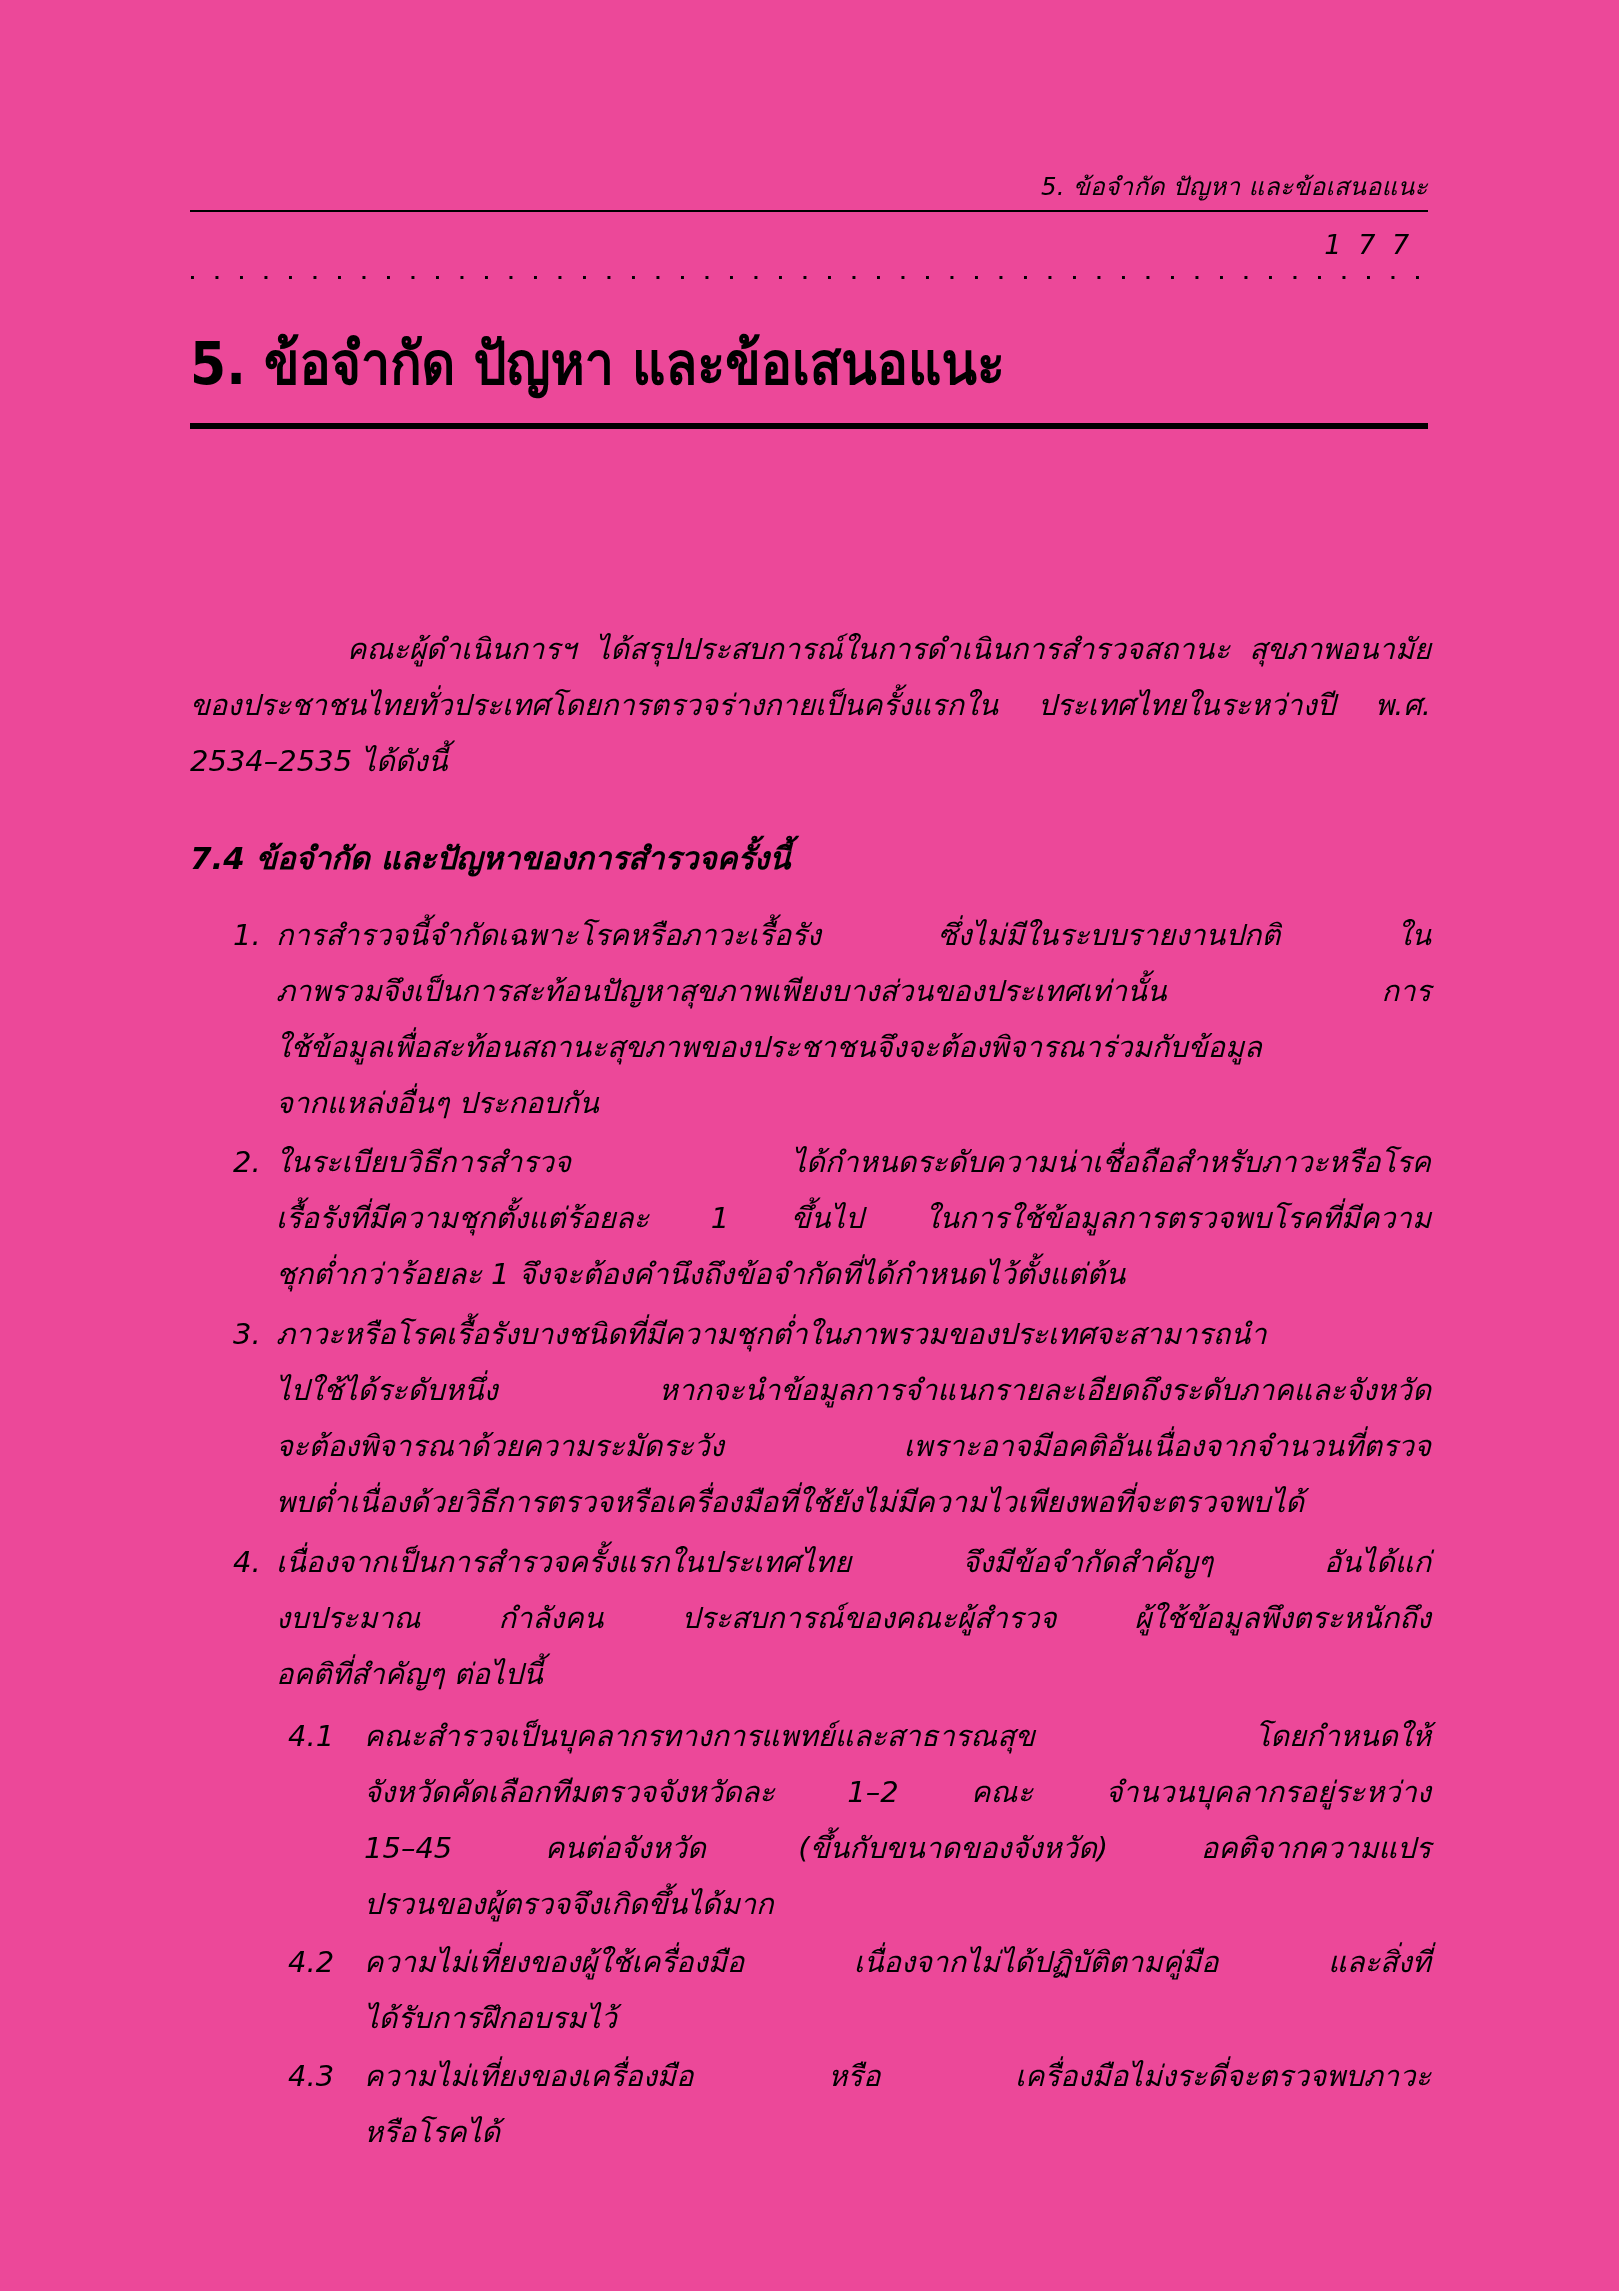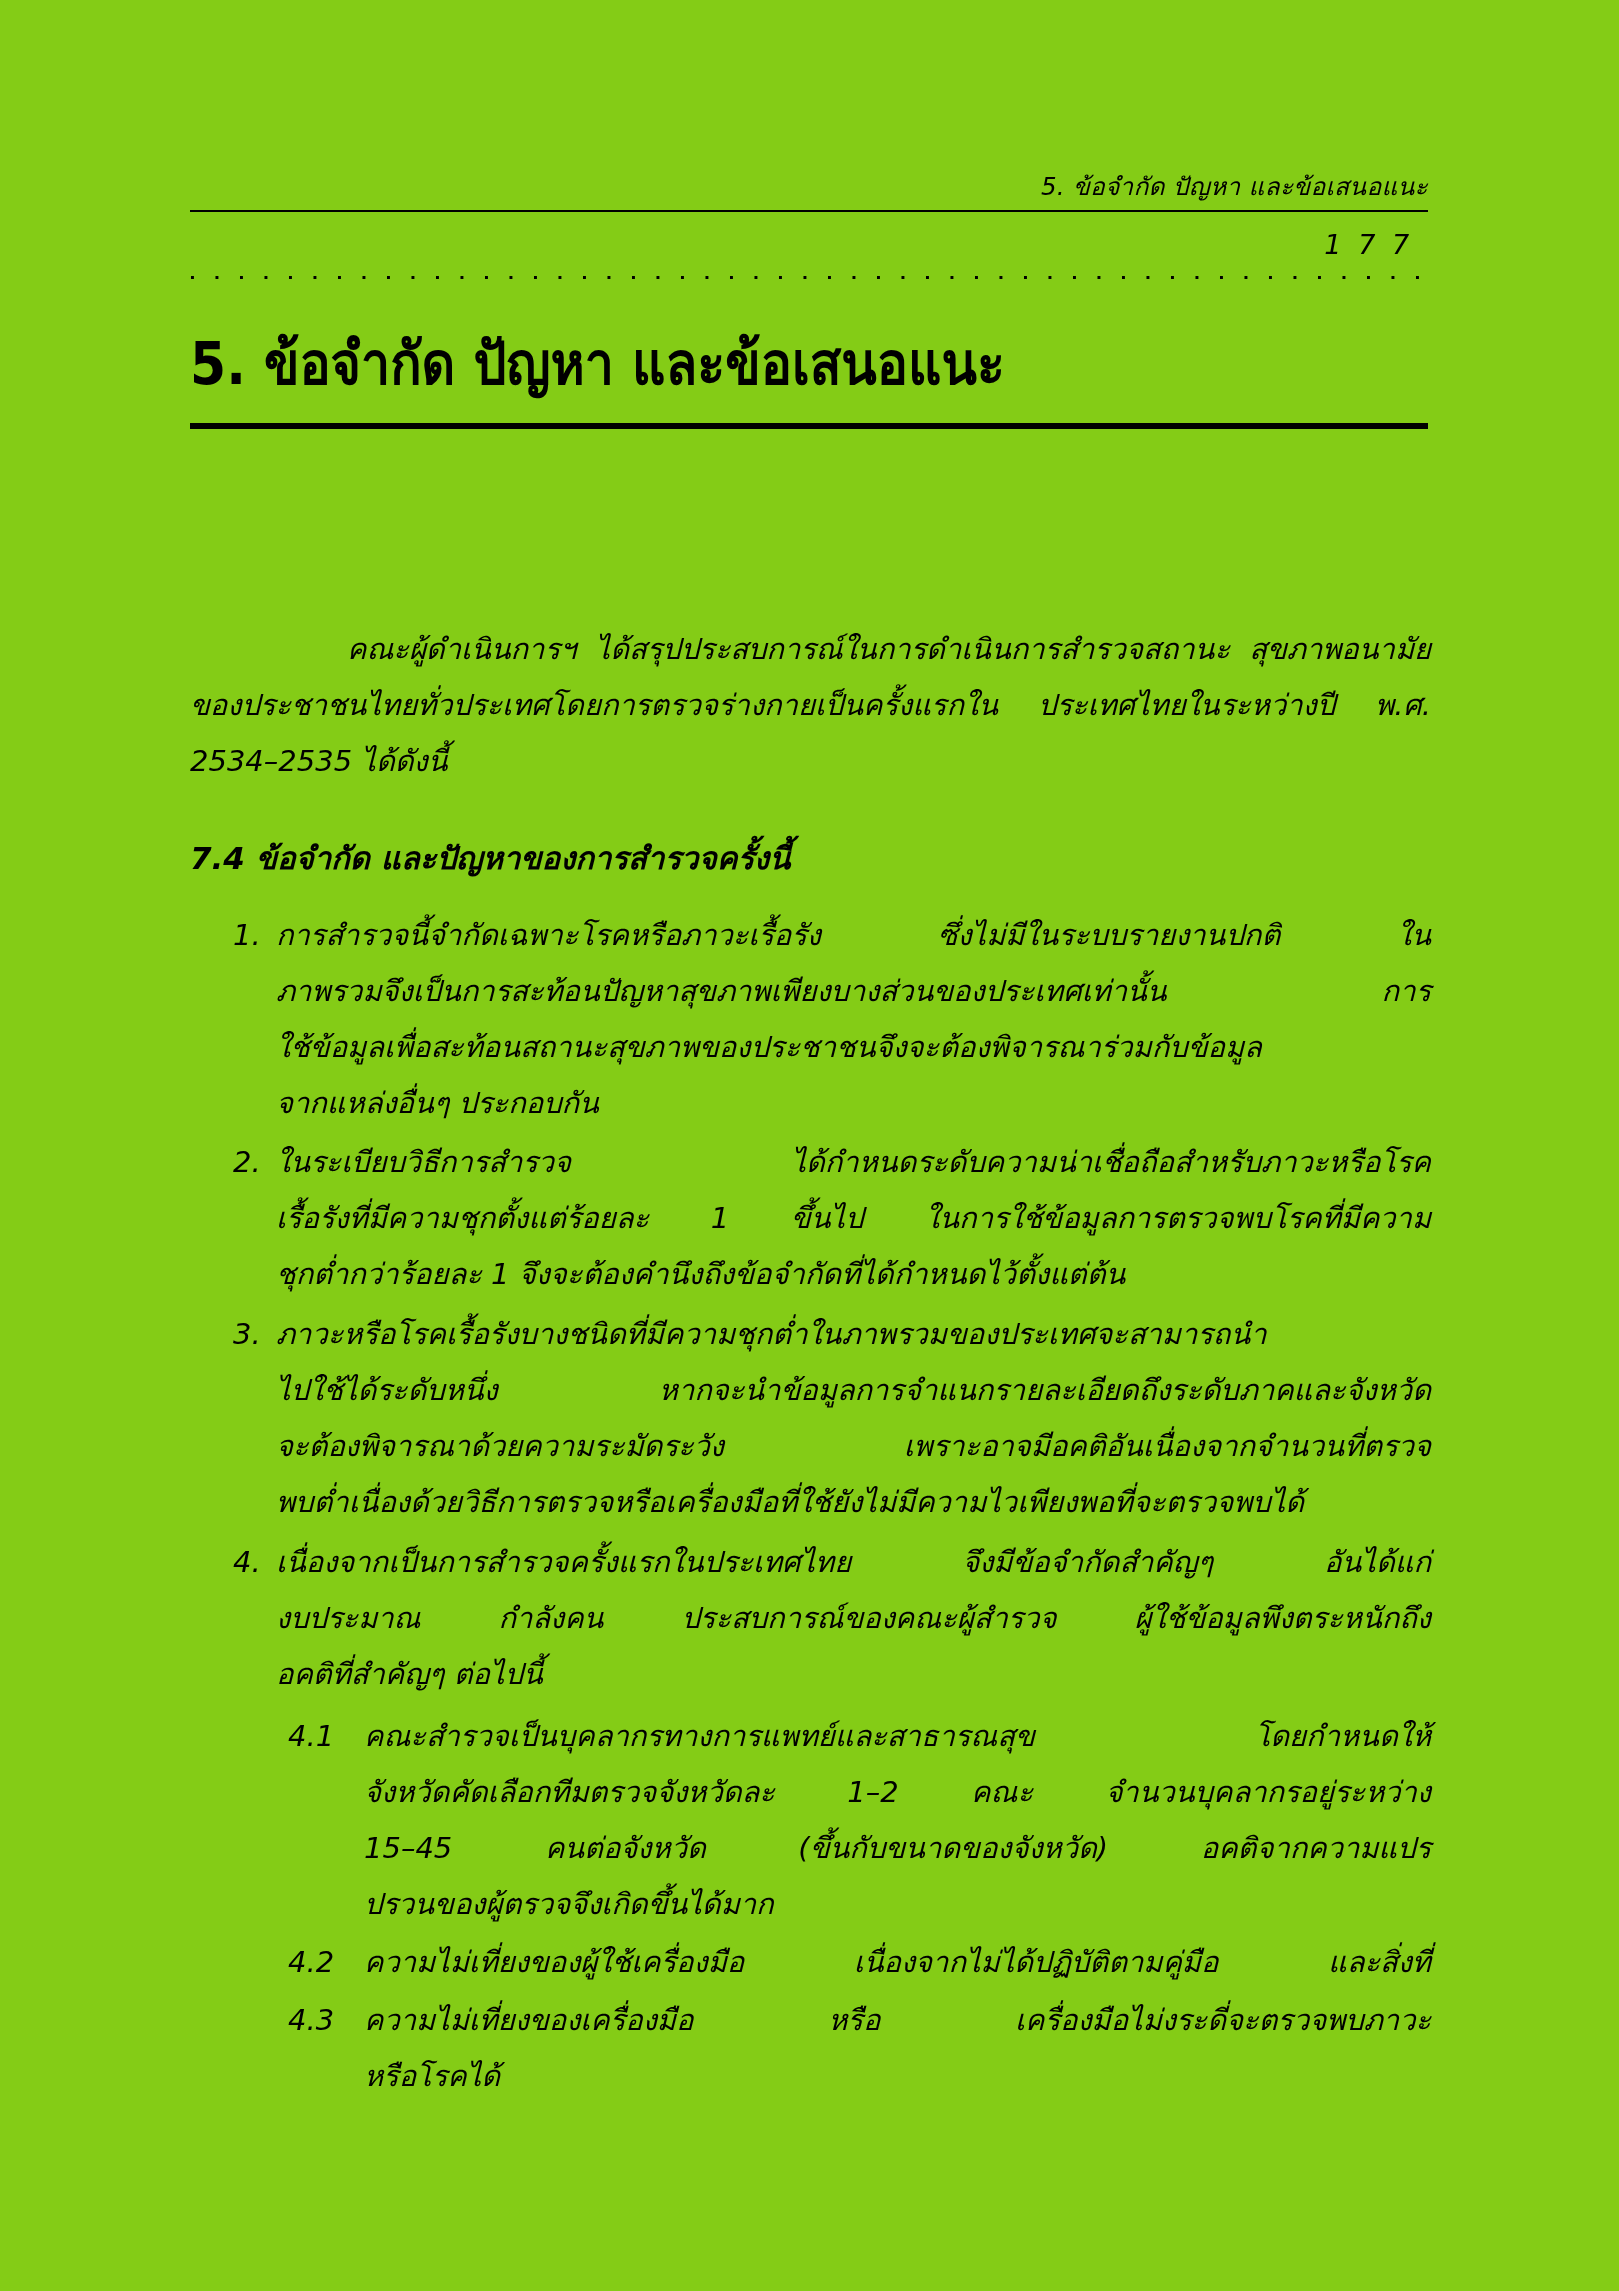--- a/index.html
+++ b/index.html
@@ -10,21 +10,21 @@
   }
   body {
     font-family: "DejaVu Sans", "Liberation Sans", sans-serif;
     color: #000000;
   }
 
   .page {
     position: relative;
     width: 1619px;
     height: 2292px;
-    background: #84cc16;
+    background: #ec4899;
     overflow: hidden;
     box-sizing: border-box;
   }
 
   
   .header-zone {
     position: absolute;
     left: 190px;
     top: 174px;
     width: 1238px;
@@ -252,20 +252,21 @@
           <span class="ln stretch">จังหวัดคัดเลือกทีมตรวจจังหวัดละ  1–2  คณะ  จำนวนบุคลากรอยู่ระหว่าง</span>
           <span class="ln stretch">15–45  คนต่อจังหวัด  (ขึ้นกับขนาดของจังหวัด)  อคติจากความแปร</span>
           <span class="ln">ปรวนของผู้ตรวจจึงเกิดขึ้นได้มาก</span>
         </span>
       </li>
 
       <li class="sub-item">
         <span class="sub-marker">4.2</span>
         <span class="sub-body">
           <span class="ln stretch">ความไม่เที่ยงของผู้ใช้เครื่องมือ  เนื่องจากไม่ได้ปฏิบัติตามคู่มือ  และสิ่งที่</span>
+          <span class="ln">ได้รับการฝึกอบรมไว้</span>
         </span>
       </li>
 
       <li class="sub-item">
         <span class="sub-marker">4.3</span>
         <span class="sub-body">
           <span class="ln stretch">ความไม่เที่ยงของเครื่องมือ  หรือ  เครื่องมือไม่งระดี่จะตรวจพบภาวะ</span>
           <span class="ln">หรือโรคได้</span>
         </span>
       </li>

